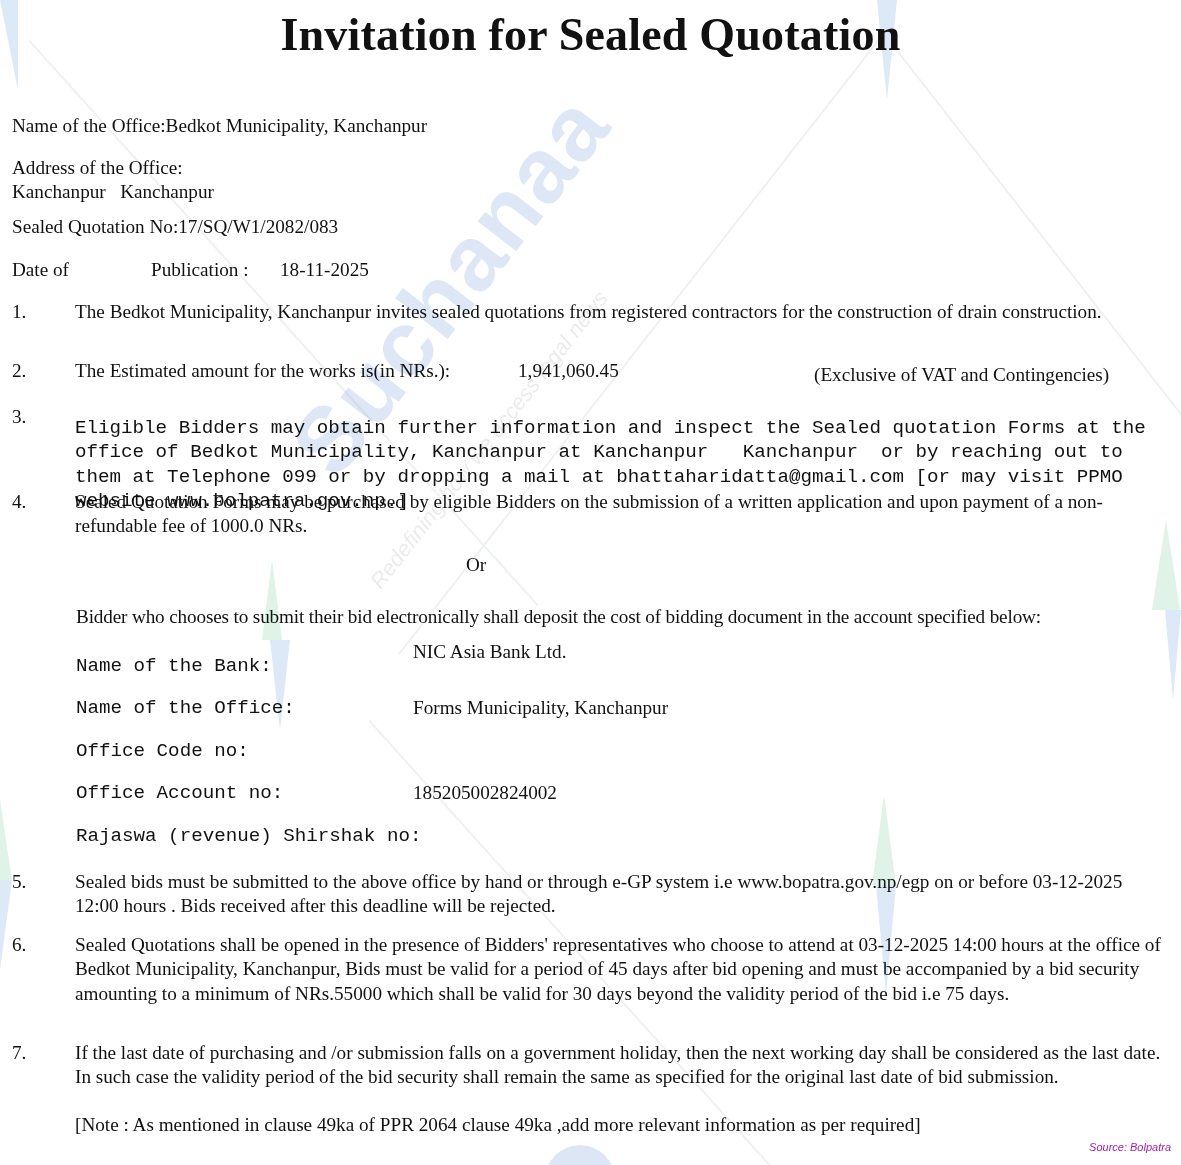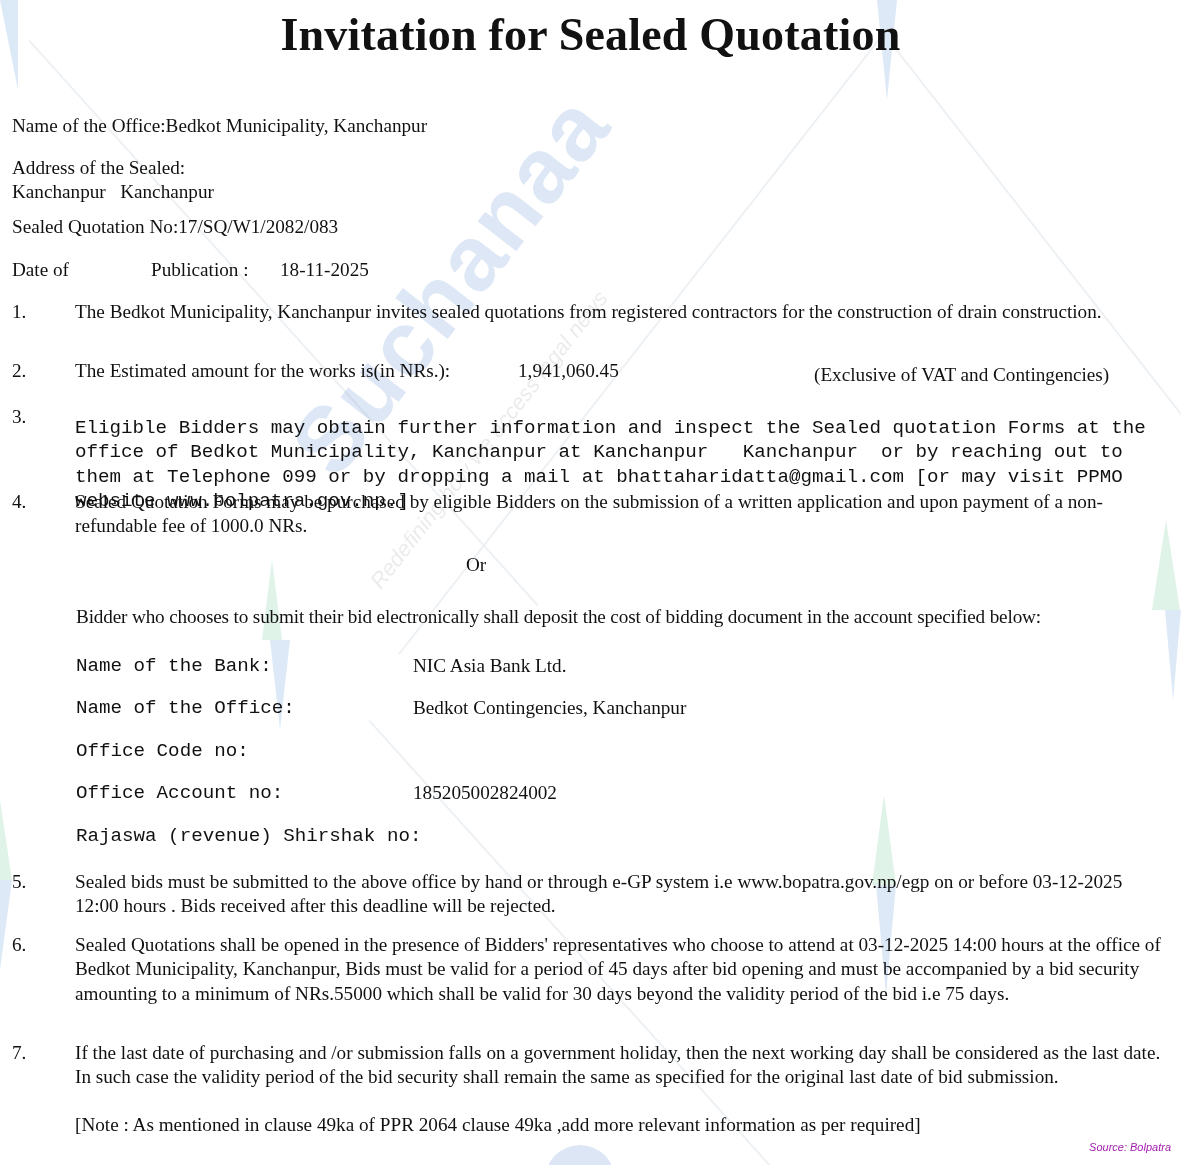--- a/index.html
+++ b/index.html
@@ -59,21 +59,21 @@
   <div style="position:absolute;left:545px;top:1145px;width:70px;height:40px;border-radius:35px 35px 0 0;background:#dde6f4;"></div>
 
   <div class="wm-text">Suchanaa</div>
   <div class="wm-sub">Redefining how we access legal news</div>
 </div>
 
 <div class="content">
   <div class="title">Invitation for Sealed Quotation</div>
 
   <div class="line" style="left:12px;top:114px;">Name of the Office:Bedkot Municipality, Kanchanpur</div>
-  <div class="line" style="left:12px;top:156px;">Address of the Sealed:</div>
+  <div class="line" style="left:12px;top:156px;">Address of the Office:</div>
   <div class="line" style="left:12px;top:180px;white-space:pre;">Kanchanpur   Kanchanpur</div>
   <div class="line" style="left:12px;top:215px;">Sealed Quotation No:17/SQ/W1/2082/083</div>
 
   <div class="line" style="left:12px;top:258px;">Date of</div>
   <div class="line" style="left:151px;top:258px;">Publication :</div>
   <div class="line" style="left:280px;top:258px;">18-11-2025</div>
 
   <div class="num" style="top:300px;">1.</div>
   <div class="para" style="top:300px;">The Bedkot Municipality, Kanchanpur invites sealed quotations from registered contractors for the construction of drain construction.</div>
 
@@ -85,24 +85,24 @@
   <div class="num" style="top:405px;">3.</div>
   <div class="para" style="top:416px;width:1080px;white-space:pre-wrap;font-family:Liberation Mono, monospace;">Eligible Bidders may obtain further information and inspect the Sealed quotation Forms at the office of Bedkot Municipality, Kanchanpur at Kanchanpur   Kanchanpur  or by reaching out to them at Telephone 099 or by dropping a mail at bhattaharidatta@gmail.com [or may visit PPMO website www.bolpatra.gov.np.]</div>
 
   <div class="num" style="top:490px;">4.</div>
   <div class="para" style="top:490px;">Sealed Quotation Forms may be purchased by eligible Bidders on the submission of a written application and upon payment of a non-refundable fee of 1000.0 NRs.</div>
   <div class="line" style="left:466px;top:553px;">Or</div>
   <div class="line" style="left:76px;top:605px;letter-spacing:-0.15px;">Bidder who chooses to submit their bid electronically shall deposit the cost of bidding document in the account specified below:</div>
 
   <div>
     <div class="bank-label" style="top:654px;">Name of the Bank:</div>
-    <div class="bank-value" style="top:654px;">NIC Asia Bank Ltd.</div>
+    <div class="bank-value" style="top:640px;">NIC Asia Bank Ltd.</div>
 
     <div class="bank-label" style="top:696px;">Name of the Office:</div>
-    <div class="bank-value" style="top:696px;">Bedkot Contingencies, Kanchanpur</div>
+    <div class="bank-value" style="top:696px;">Forms Municipality, Kanchanpur</div>
 
     <div class="bank-label" style="top:739px;">Office Code no:</div>
     <div class="bank-value" style="top:739px;"></div>
 
     <div class="bank-label" style="top:781px;">Office Account no:</div>
     <div class="bank-value" style="top:781px;">185205002824002</div>
 
     <div class="bank-label" style="top:824px;">Rajaswa (revenue) Shirshak no:</div>
     <div class="bank-value" style="top:824px;"></div>
   </div>

